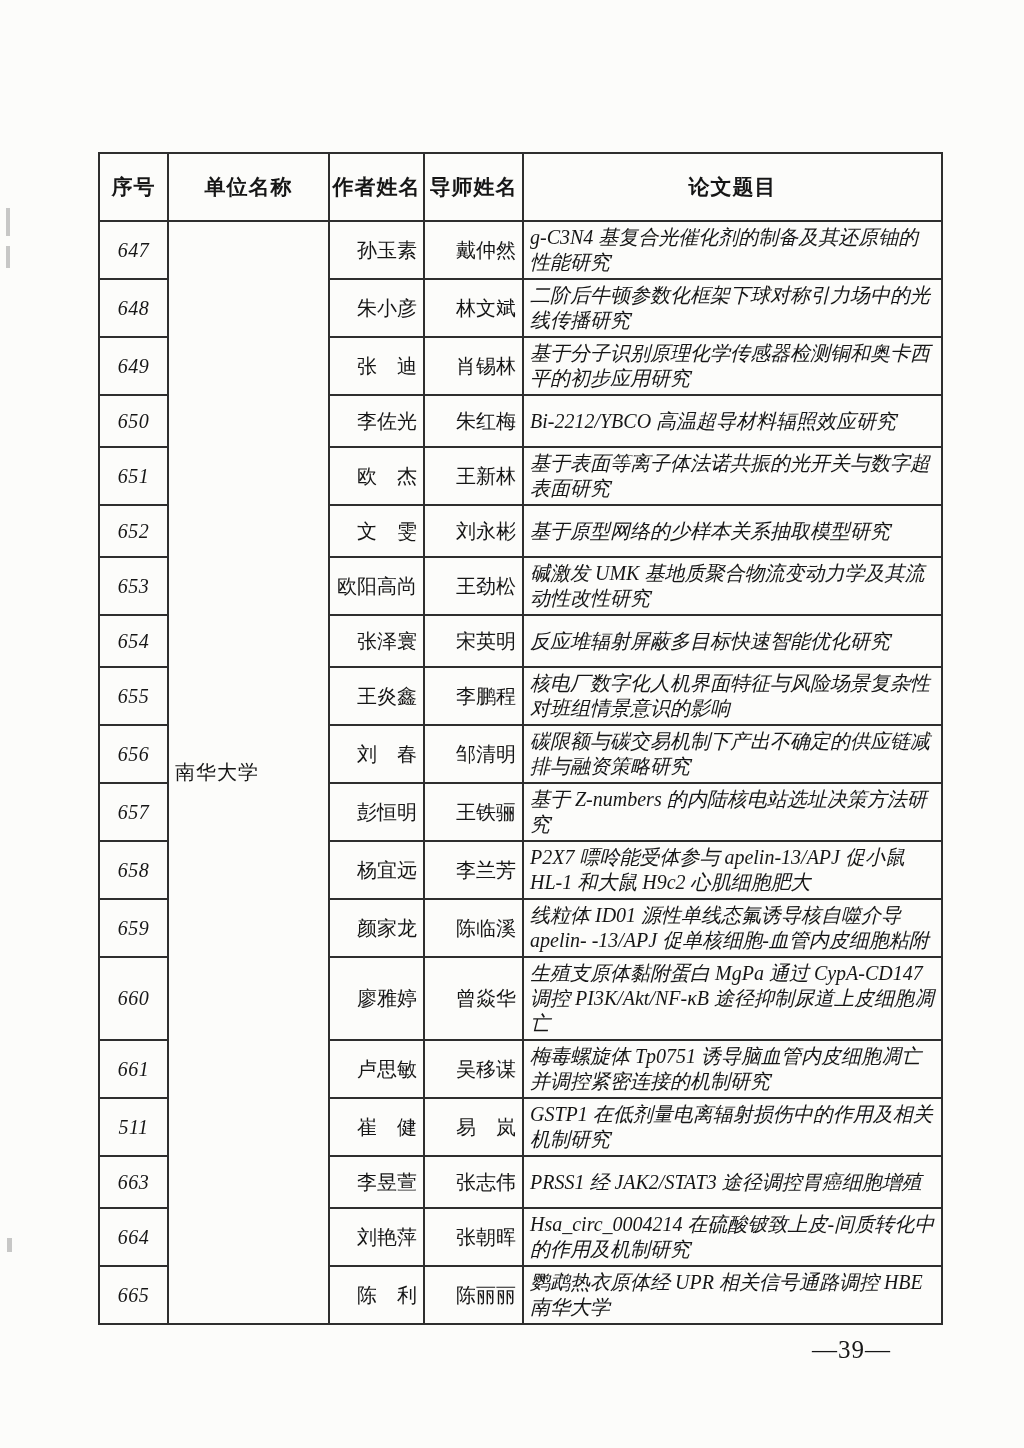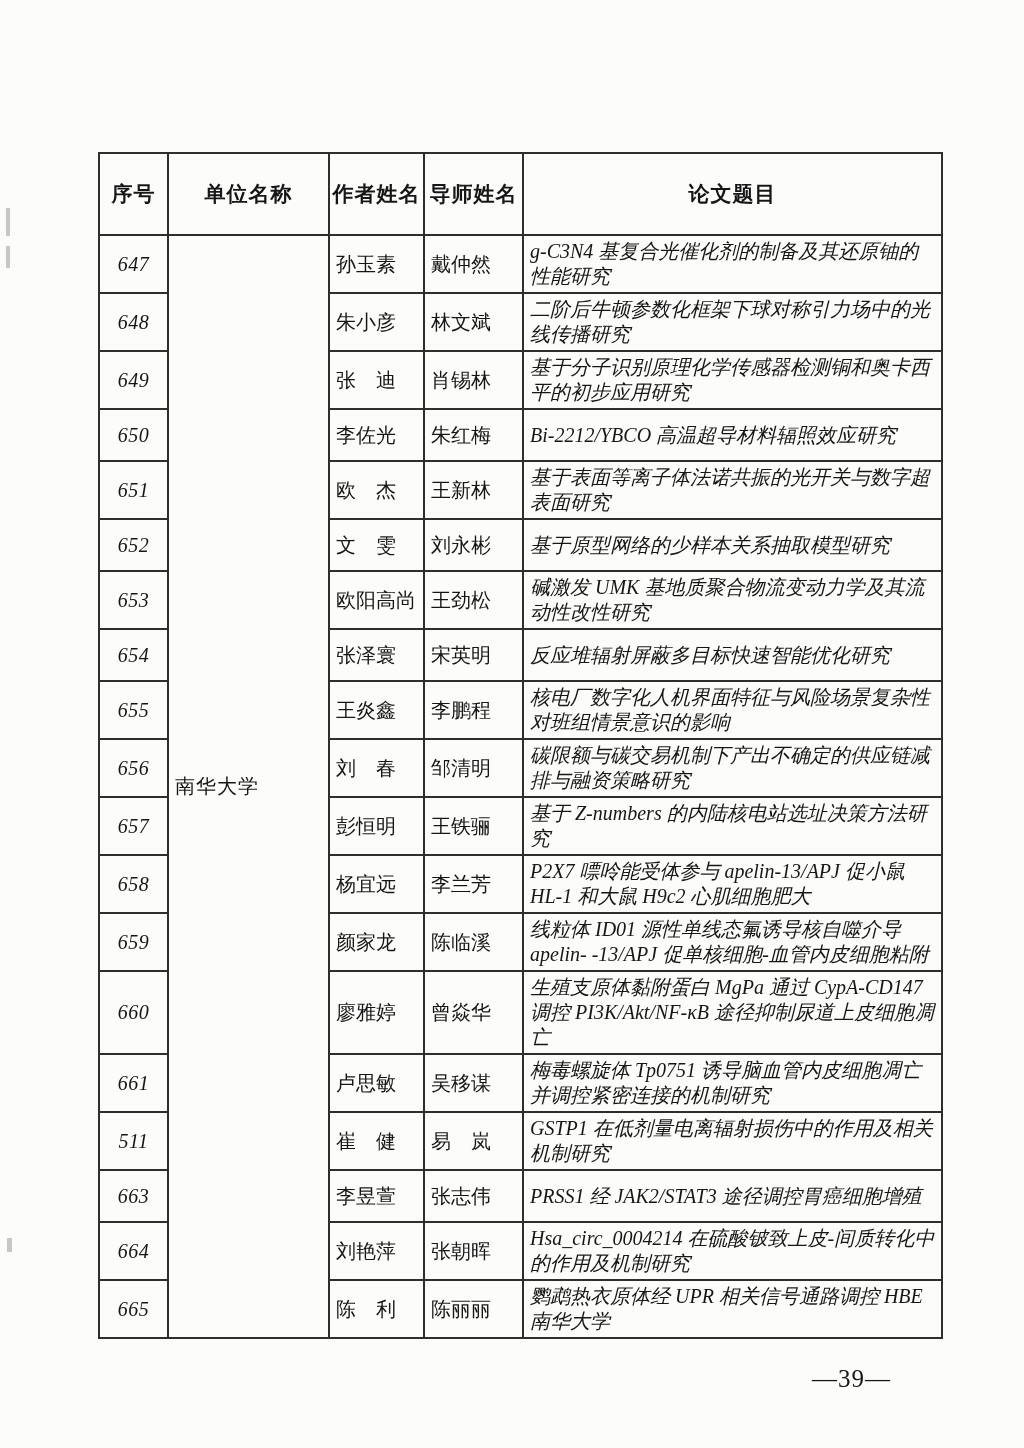--- a/index.html
+++ b/index.html
@@ -38,57 +38,56 @@
   table.thesis td {
     border: 2px solid #2e2e2e;
     vertical-align: middle;
     overflow: hidden;
   }
   table.thesis th {
     height: 50px;
     font-size: 21px;
     font-weight: bold;
     text-align: center;
-    padding: 15px 2px;
+    padding: 8px 2px;
     letter-spacing: 1px;
   }
   table.thesis td {
     font-size: 20px;
     line-height: 25px;
     height: 44px;
     padding: 3px 6px;
   }
   td.c-no {
     text-align: center;
     font-size: 20px;
     letter-spacing: 0.5px;
     font-style: italic;
   }
   td.c-univ {
     text-align: left;
     font-size: 20px;
     letter-spacing: 1px;
   }
   td.c-author, td.c-advisor {
-    text-align: left;
+    text-align: right;
     padding: 3px 10px;
   }
   td.c-title {
     text-align: left;
     padding: 3px 8px;
     font-style: italic;
   }
   .page-number {
     position: absolute;
     left: 812px;
     top: 1336px;
     font-size: 25px;
     letter-spacing: 1px;
     white-space: nowrap;
-    margin-top: 29px;
   }
 </style>
 </head>
 <body>
 
 <div class="scan-artifact art1"></div>
 <div class="scan-artifact art2"></div>
 <div class="scan-artifact art3"></div>
 
 <div class="table-wrap">

